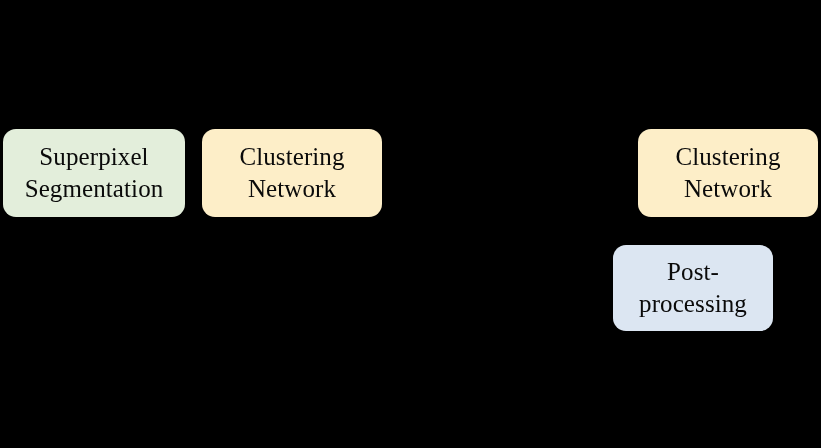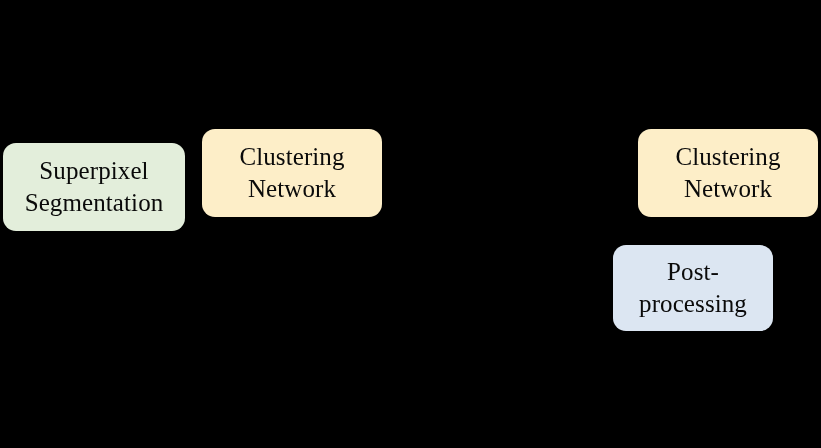--- a/index.html
+++ b/index.html
@@ -36,21 +36,21 @@
     -webkit-font-smoothing: antialiased;
   }
   .node-label {
     display: block;
     width: 100%;
     white-space: pre-line;
   }
   
   #node-superpixel-segmentation {
     left: 3px;
-    top: 143px;
+    top: 129px;
     width: 182px;
     height: 88px;
     background: #e3eedb;
   }
   #node-clustering-network-1 {
     left: 202px;
     top: 129px;
     width: 180px;
     height: 88px;
     background: #fdeec8;

